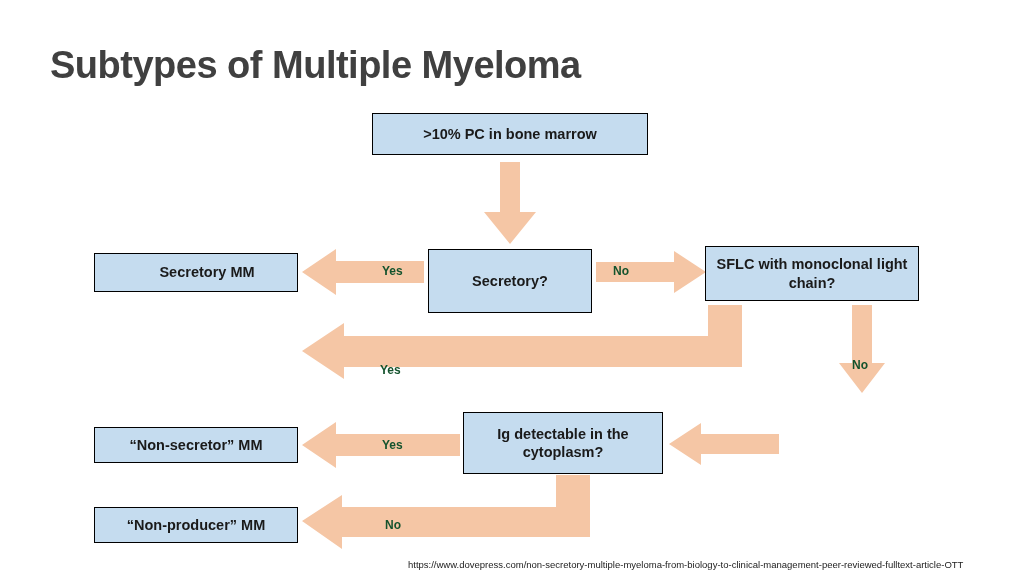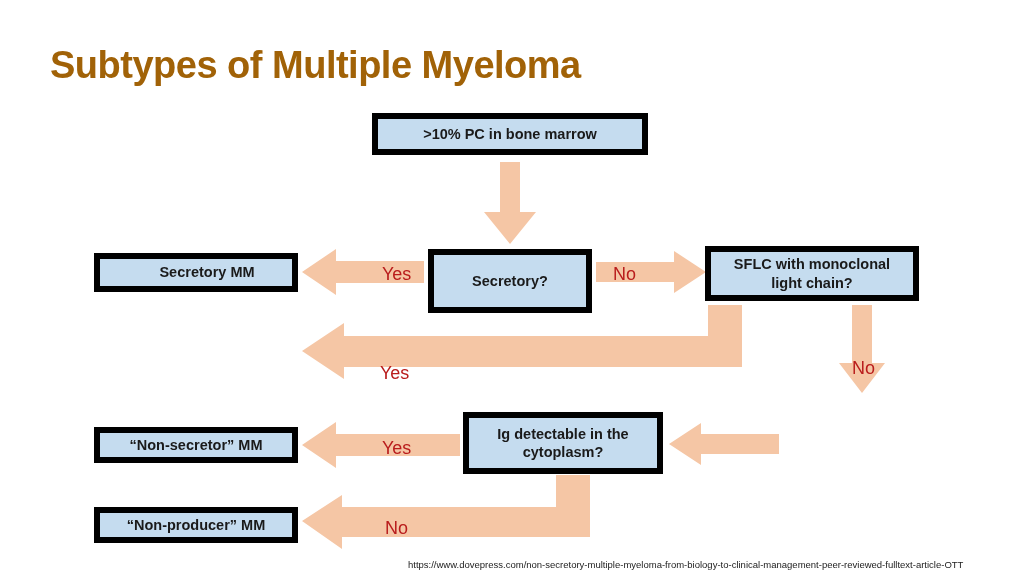--- a/index.html
+++ b/index.html
@@ -20,50 +20,50 @@
     width: 1024px;
     height: 575px;
     background: #ffffff;
   }
   #title {
     position: absolute;
     left: 50px;
     top: 44px;
     font-size: 38px;
     font-weight: bold;
-    color: #a16207;
+    color: #404040;
     letter-spacing: -0.5px;
     white-space: nowrap;
   }
   .node {
     position: absolute;
     box-sizing: border-box;
     background: #c5dcef;
-    border: 6px solid #000000;
+    border: 1px solid #000000;
     color: #1a1a1a;
     font-weight: bold;
     font-size: 14.5px;
     display: flex;
     align-items: center;
     justify-content: center;
     text-align: center;
     line-height: 1.25;
     padding: 2px 6px;
   }
   .arrow {
     position: absolute;
   }
   .arrow svg {
     display: block;
   }
   .edge-label {
     position: absolute;
-    font-size: 18px;
-    font-weight: normal;
-    color: #b91c1c;
+    font-size: 12px;
+    font-weight: bold;
+    color: #14532d;
     white-space: nowrap;
   }
   #source {
     position: absolute;
     left: 376px;
     top: 559px;
     font-size: 9.5px;
     color: #222222;
     white-space: nowrap;
     padding-left: 32px;

